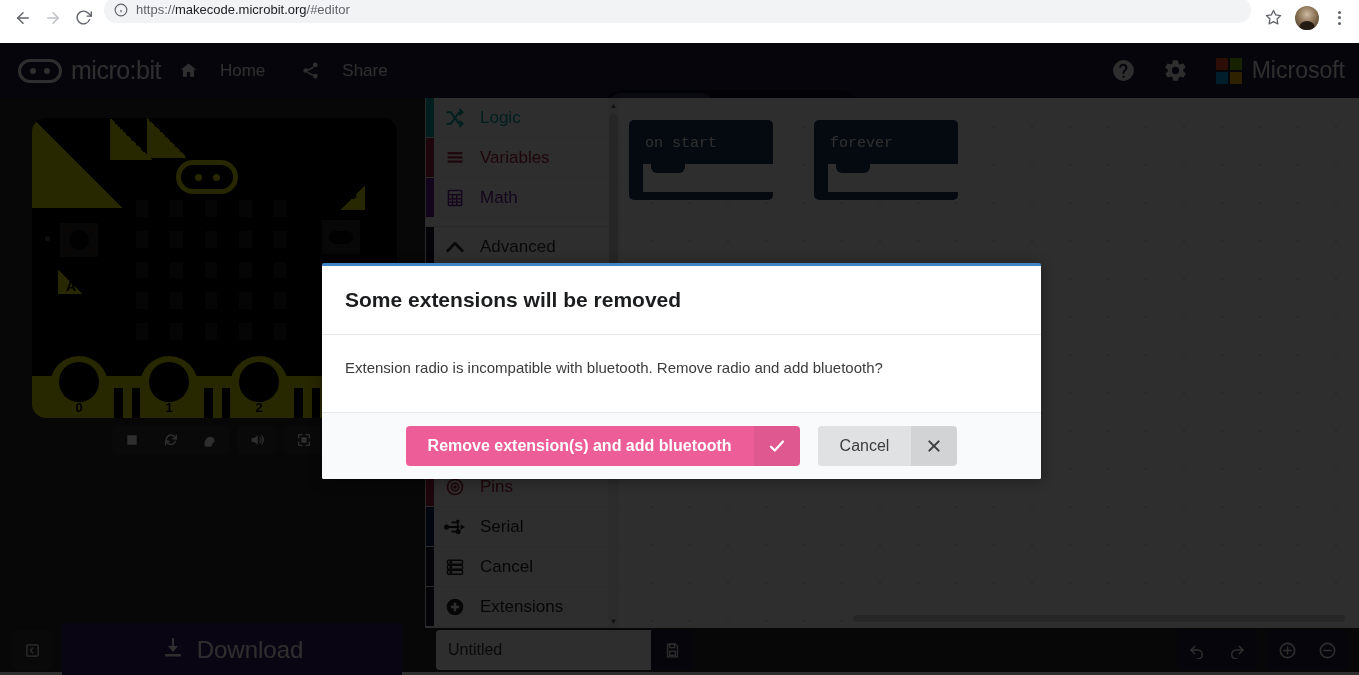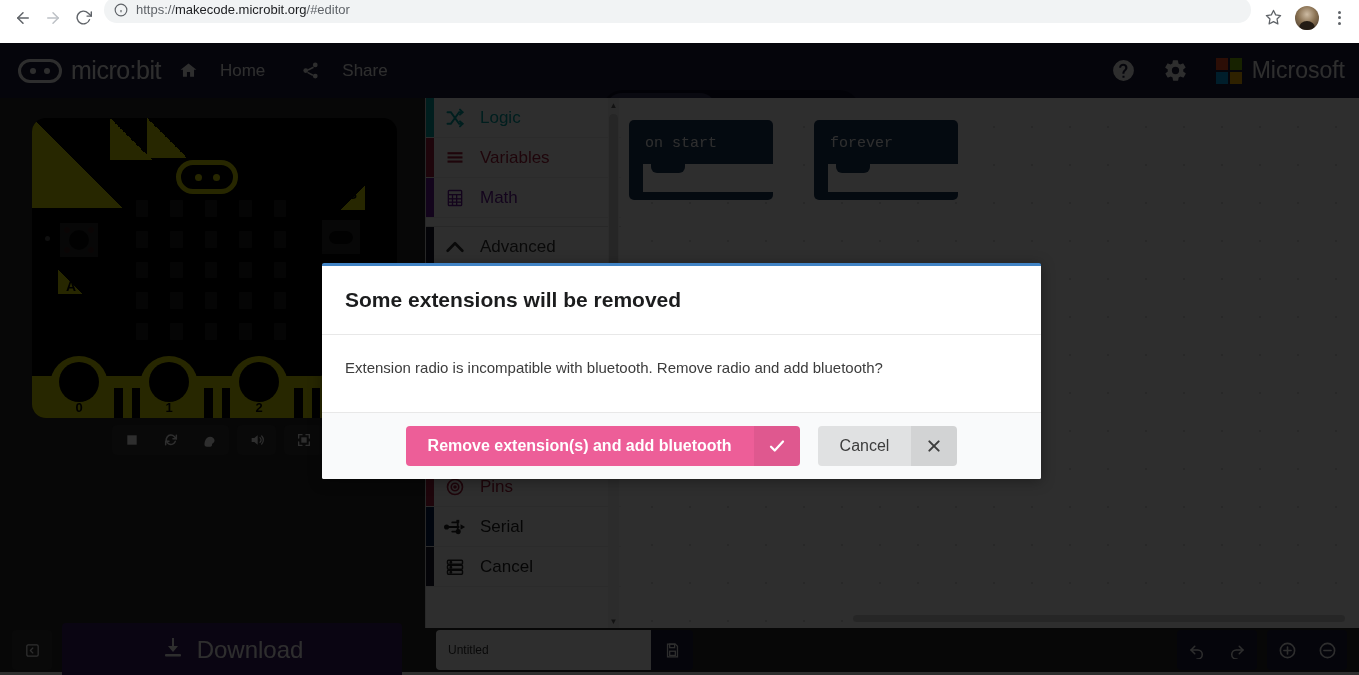--- a/index.html
+++ b/index.html
@@ -203,21 +203,21 @@
     margin-right: 10px;
   }
   .download-btn {
     width: 340px; height: 55px; background: #3b1c63; border-radius: 4px;
     display: flex; align-items: center; justify-content: center; gap: 12px;
     color: #fff; font-size: 24px;
   }
   .proj-wrap { display: flex; margin-left: 34px; height: 40px; }
   .proj-input {
     width: 215px; height: 40px; background: #fff; border: none; outline: none;
-    padding: 0 12px; font-size: 12px; color: #333; font-family: "Liberation Sans", sans-serif;
+    padding: 0 12px; font-size: 16px; color: #333; font-family: "Liberation Sans", sans-serif;
     border-radius: 4px 0 0 4px;
   }
   .proj-save {
     width: 42px; height: 40px; background: #1e1e3f; border-radius: 0 4px 4px 0;
     display: flex; align-items: center; justify-content: center; color: #fff;
   }
   .footer-right { margin-left: auto; display: flex; gap: 10px; }
   .fr-group { display: flex; background: #1e1e3f; border-radius: 4px; overflow: hidden; }
   .fr-btn { width: 40px; height: 40px; display: flex; align-items: center; justify-content: center; color: #fff; }
 
@@ -575,20 +575,29 @@
               <rect x="3" y="4" width="18" height="4.6" rx="1"></rect>
               <rect x="3" y="10" width="18" height="4.6" rx="1"></rect>
               <rect x="3" y="16" width="18" height="4.6" rx="1"></rect>
               <circle cx="7" cy="6.3" r="0.9" fill="currentColor"></circle>
               <circle cx="7" cy="12.3" r="0.9" fill="currentColor"></circle>
               <circle cx="7" cy="18.3" r="0.9" fill="currentColor"></circle>
             </svg>
         </span>
         <span style="color:#222">Cancel</span>
       </div>
+      <div class="tb-item">
+        <span class="stripe" style="background:#1a1a2e"></span>
+        <span class="tb-ic" style="color:#222">
+          <svg width="20" height="20" viewBox="0 0 24 24" fill="currentColor">
+              <path d="M12 2a10 10 0 1 0 0 20 10 10 0 0 0 0-20zm5 11.5h-3.5V17h-3v-3.5H7v-3h3.5V7h3v3.5H17z"></path>
+            </svg>
+        </span>
+        <span style="color:#222">Extensions</span>
+      </div>
 
       <div class="tb-scroll">
         <div class="arrow">▲</div>
         <div class="thumb"></div>
         <div class="arrow" style="position:absolute;bottom:0;left:0;right:0">▼</div>
       </div>
     </div>
 
     <div class="workspace">
       <div class="grid-dots"></div>

